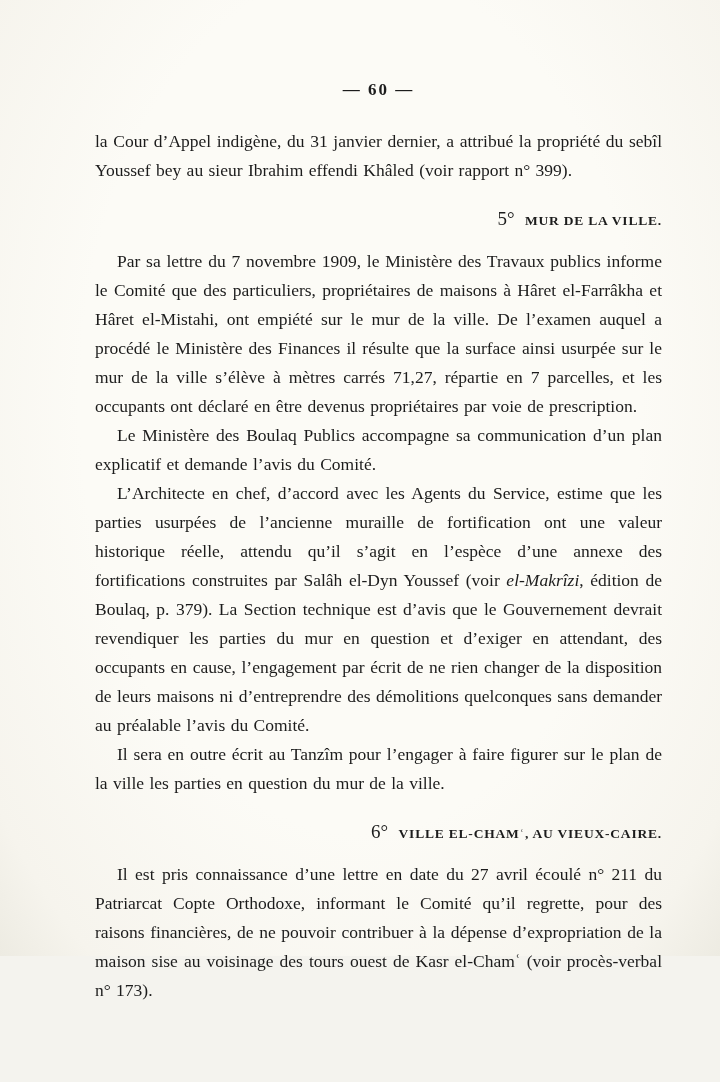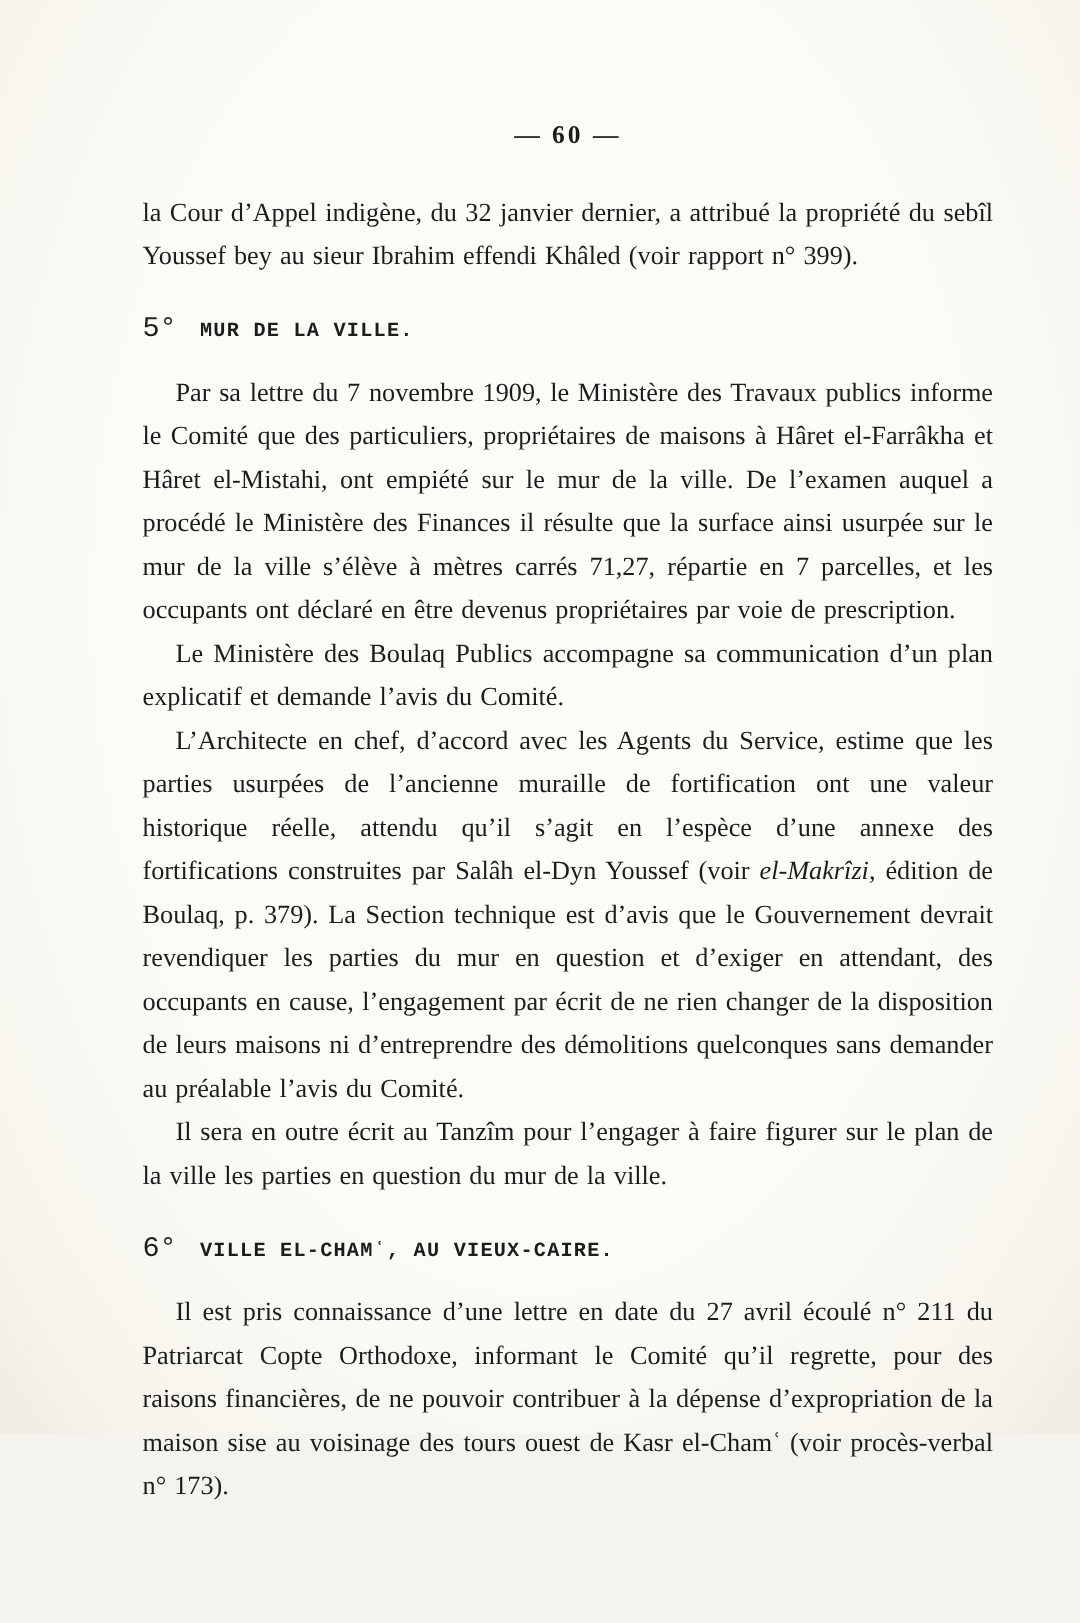--- a/index.html
+++ b/index.html
@@ -35,46 +35,45 @@
     text-align: justify;
     text-indent: 22px;
     word-spacing: 1px;
   }
   .para.no-indent {
     text-indent: 0;
   }
   .para i {
   }
   .heading {
-    text-align: left;
+    text-align: right;
     font-weight: normal;
     margin: 23px 0 17px 0;
     font-size: 14.5px;
     letter-spacing: 0.8px;
     white-space: nowrap;
-    font-family: Liberation Mono, monospace;
   }
   .heading-num {
     font-size: 19px;
     letter-spacing: 0;
     margin-right: 6px;
   }
   .heading-title {
     font-weight: bold;
     font-size: 13.5px;
   }
 </style>
 </head>
 <body>
 
 <div class="page">
 
   <div class="page-number">— 60 —</div>
 
-  <p class="para no-indent">la Cour d’Appel indigène, du 32 janvier dernier, a attribué la propriété du sebîl Youssef bey au sieur Ibrahim effendi Khâled (voir rapport n° 399).</p>
+  <p class="para no-indent">la Cour d’Appel indigène, du 31 janvier dernier, a attribué la propriété du sebîl Youssef bey au sieur Ibrahim effendi Khâled (voir rapport n° 399).</p>
 
   <h2 class="heading">
     <span class="heading-num">5°</span>
     <span class="heading-title">MUR DE LA VILLE.</span>
   </h2>
 
   <p class="para">Par sa lettre du 7 novembre 1909, le Ministère des Travaux publics informe le Comité que des particuliers, propriétaires de maisons à Hâret el-Farrâkha et Hâret el-Mistahi, ont empiété sur le mur de la ville. De l’examen auquel a procédé le Ministère des Finances il résulte que la surface ainsi usurpée sur le mur de la ville s’élève à mètres carrés 71,27, répartie en 7 parcelles, et les occupants ont déclaré en être devenus propriétaires par voie de prescription.</p>
 
   <p class="para">Le Ministère des Boulaq Publics accompagne sa communication d’un plan explicatif et demande l’avis du Comité.</p>
 

